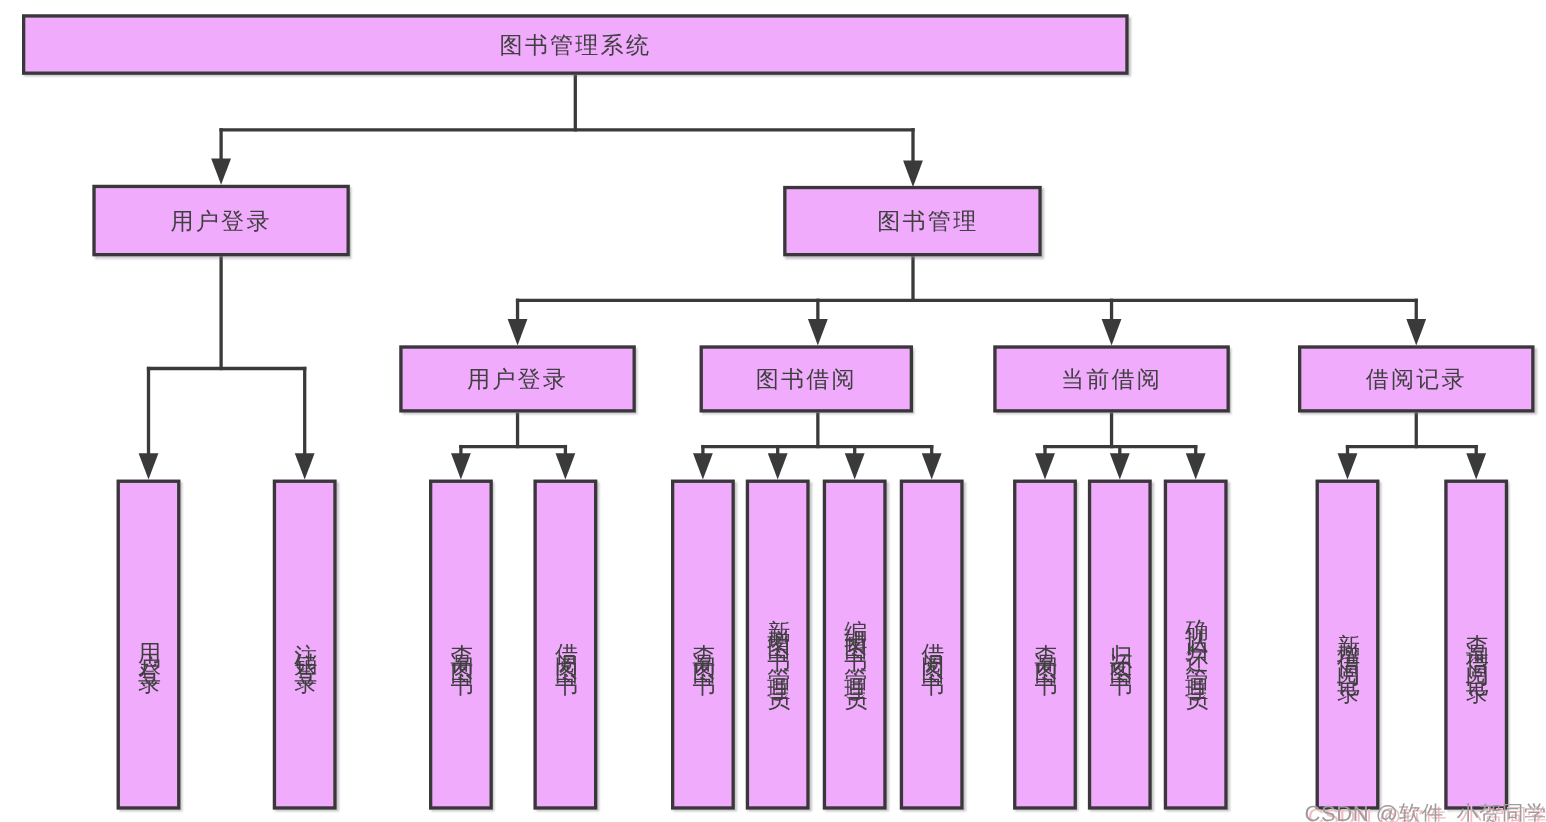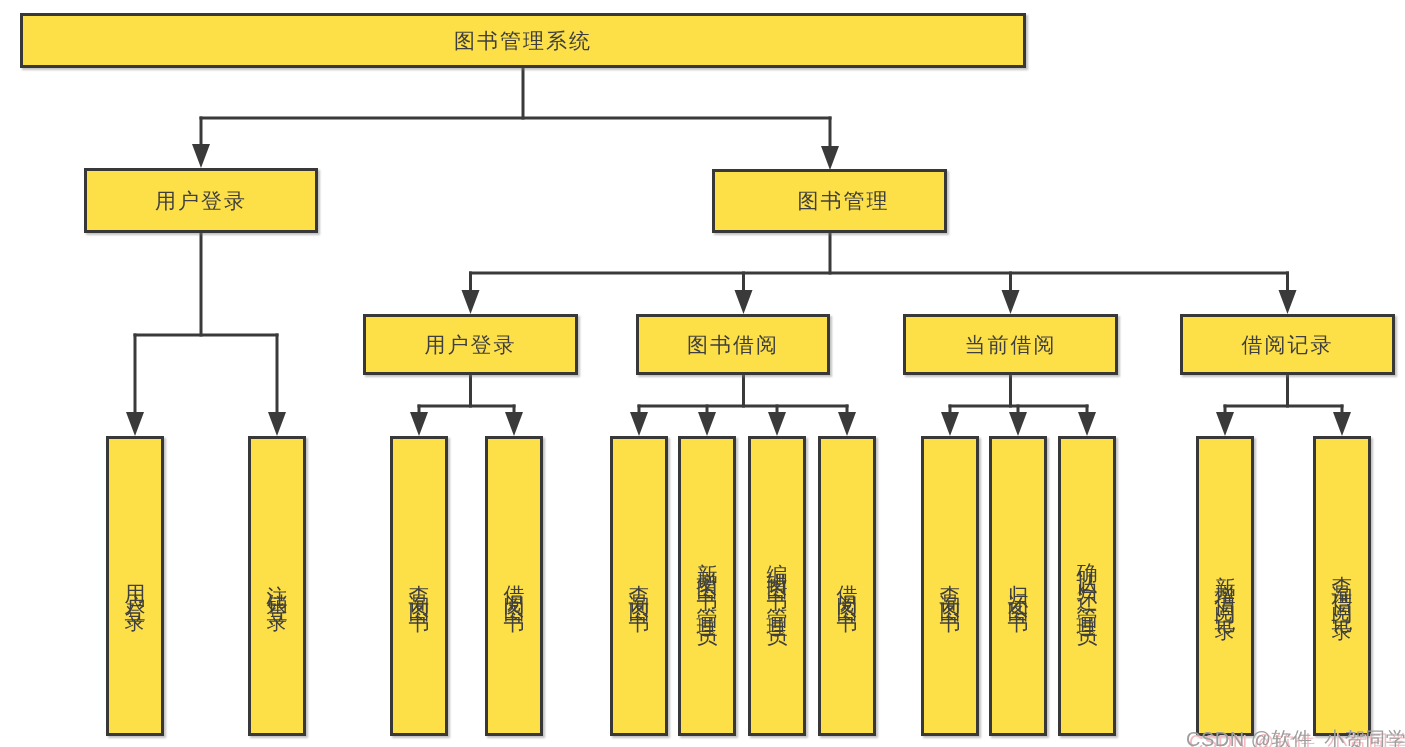--- a/index.html
+++ b/index.html
@@ -20,21 +20,21 @@
     color:var(--text);
   }
   #stage{position:absolute;inset:0;width:1405px;height:747px;}
   svg.connectors{position:absolute;left:0;top:0;z-index:1;}
   svg.connectors line{stroke:var(--line);stroke-width:3;stroke-linecap:square;}
   svg.connectors polygon{fill:var(--line);}
   .box{
     position:absolute;
     box-sizing:border-box;
     border:3px solid var(--box-border);
-    background:#fde047;
+    background:#f0abfc;
     display:flex;align-items:center;justify-content:center;
     z-index:2;
     box-shadow:2px 2px 2px rgba(120,120,120,0.45);
     font-size:21px;
     letter-spacing:2px;
     text-align:center;
   }
   .box.leaf{
     writing-mode:vertical-lr;
     text-orientation:mixed;

